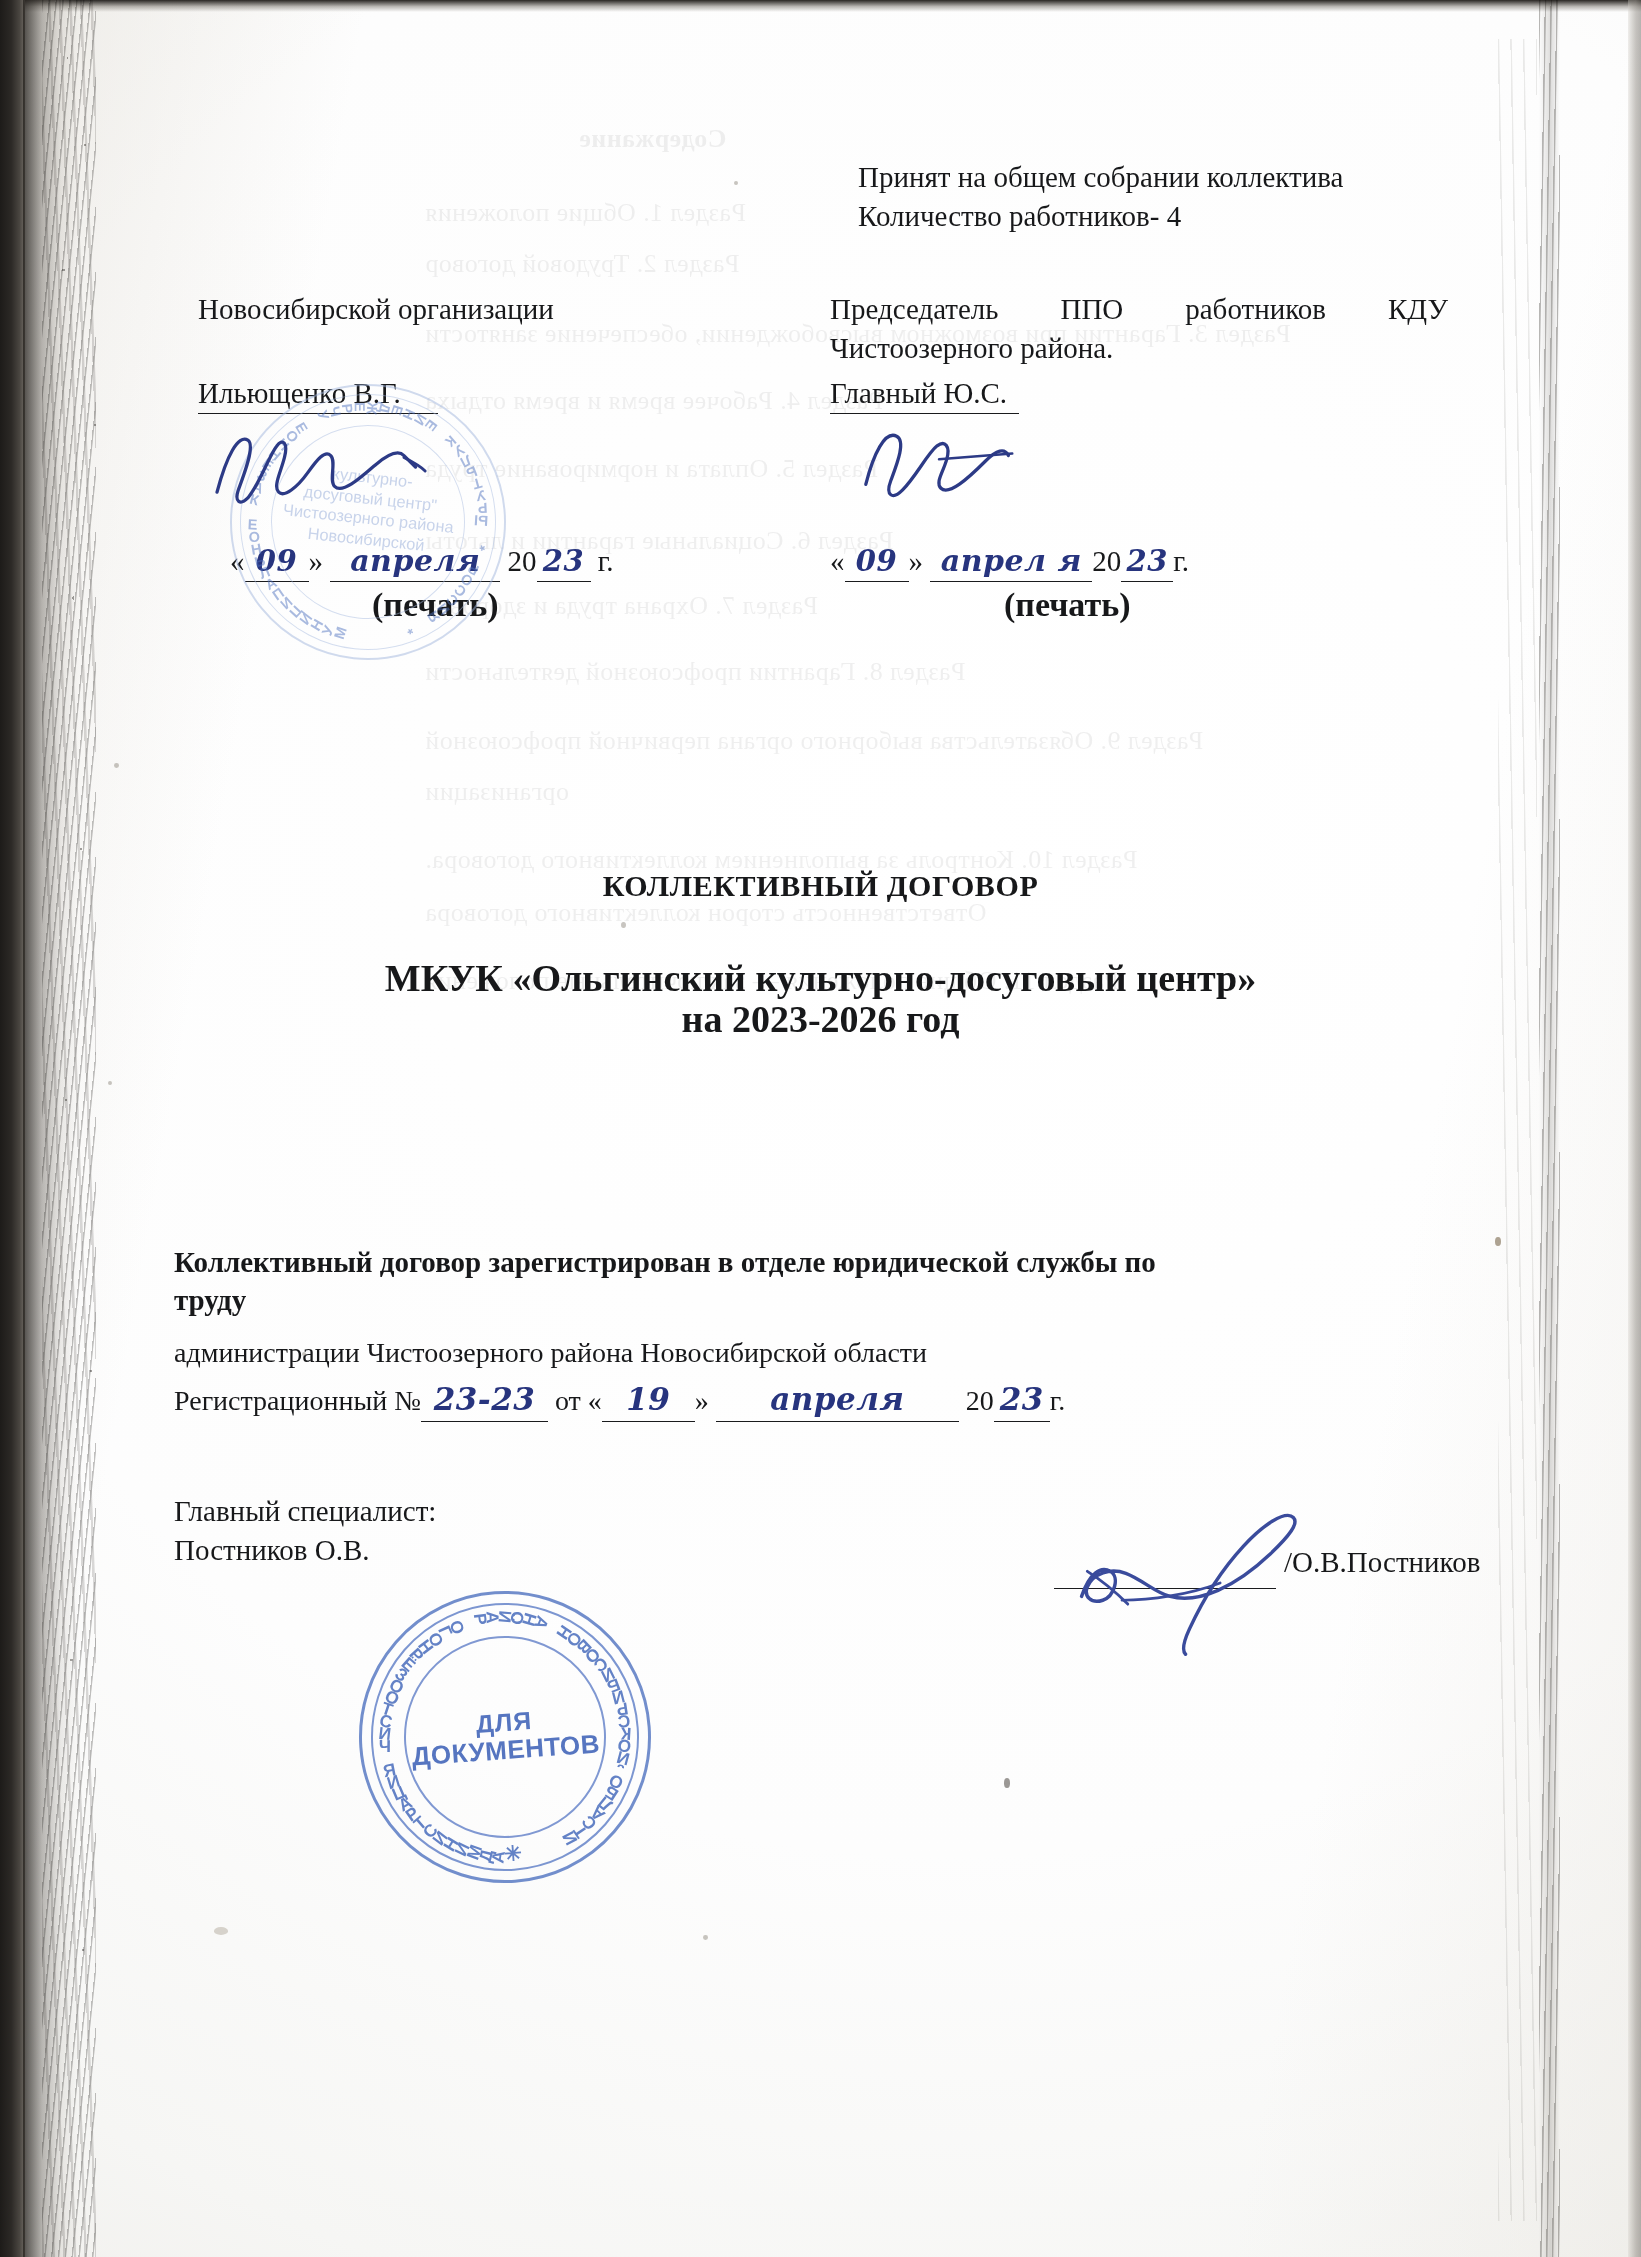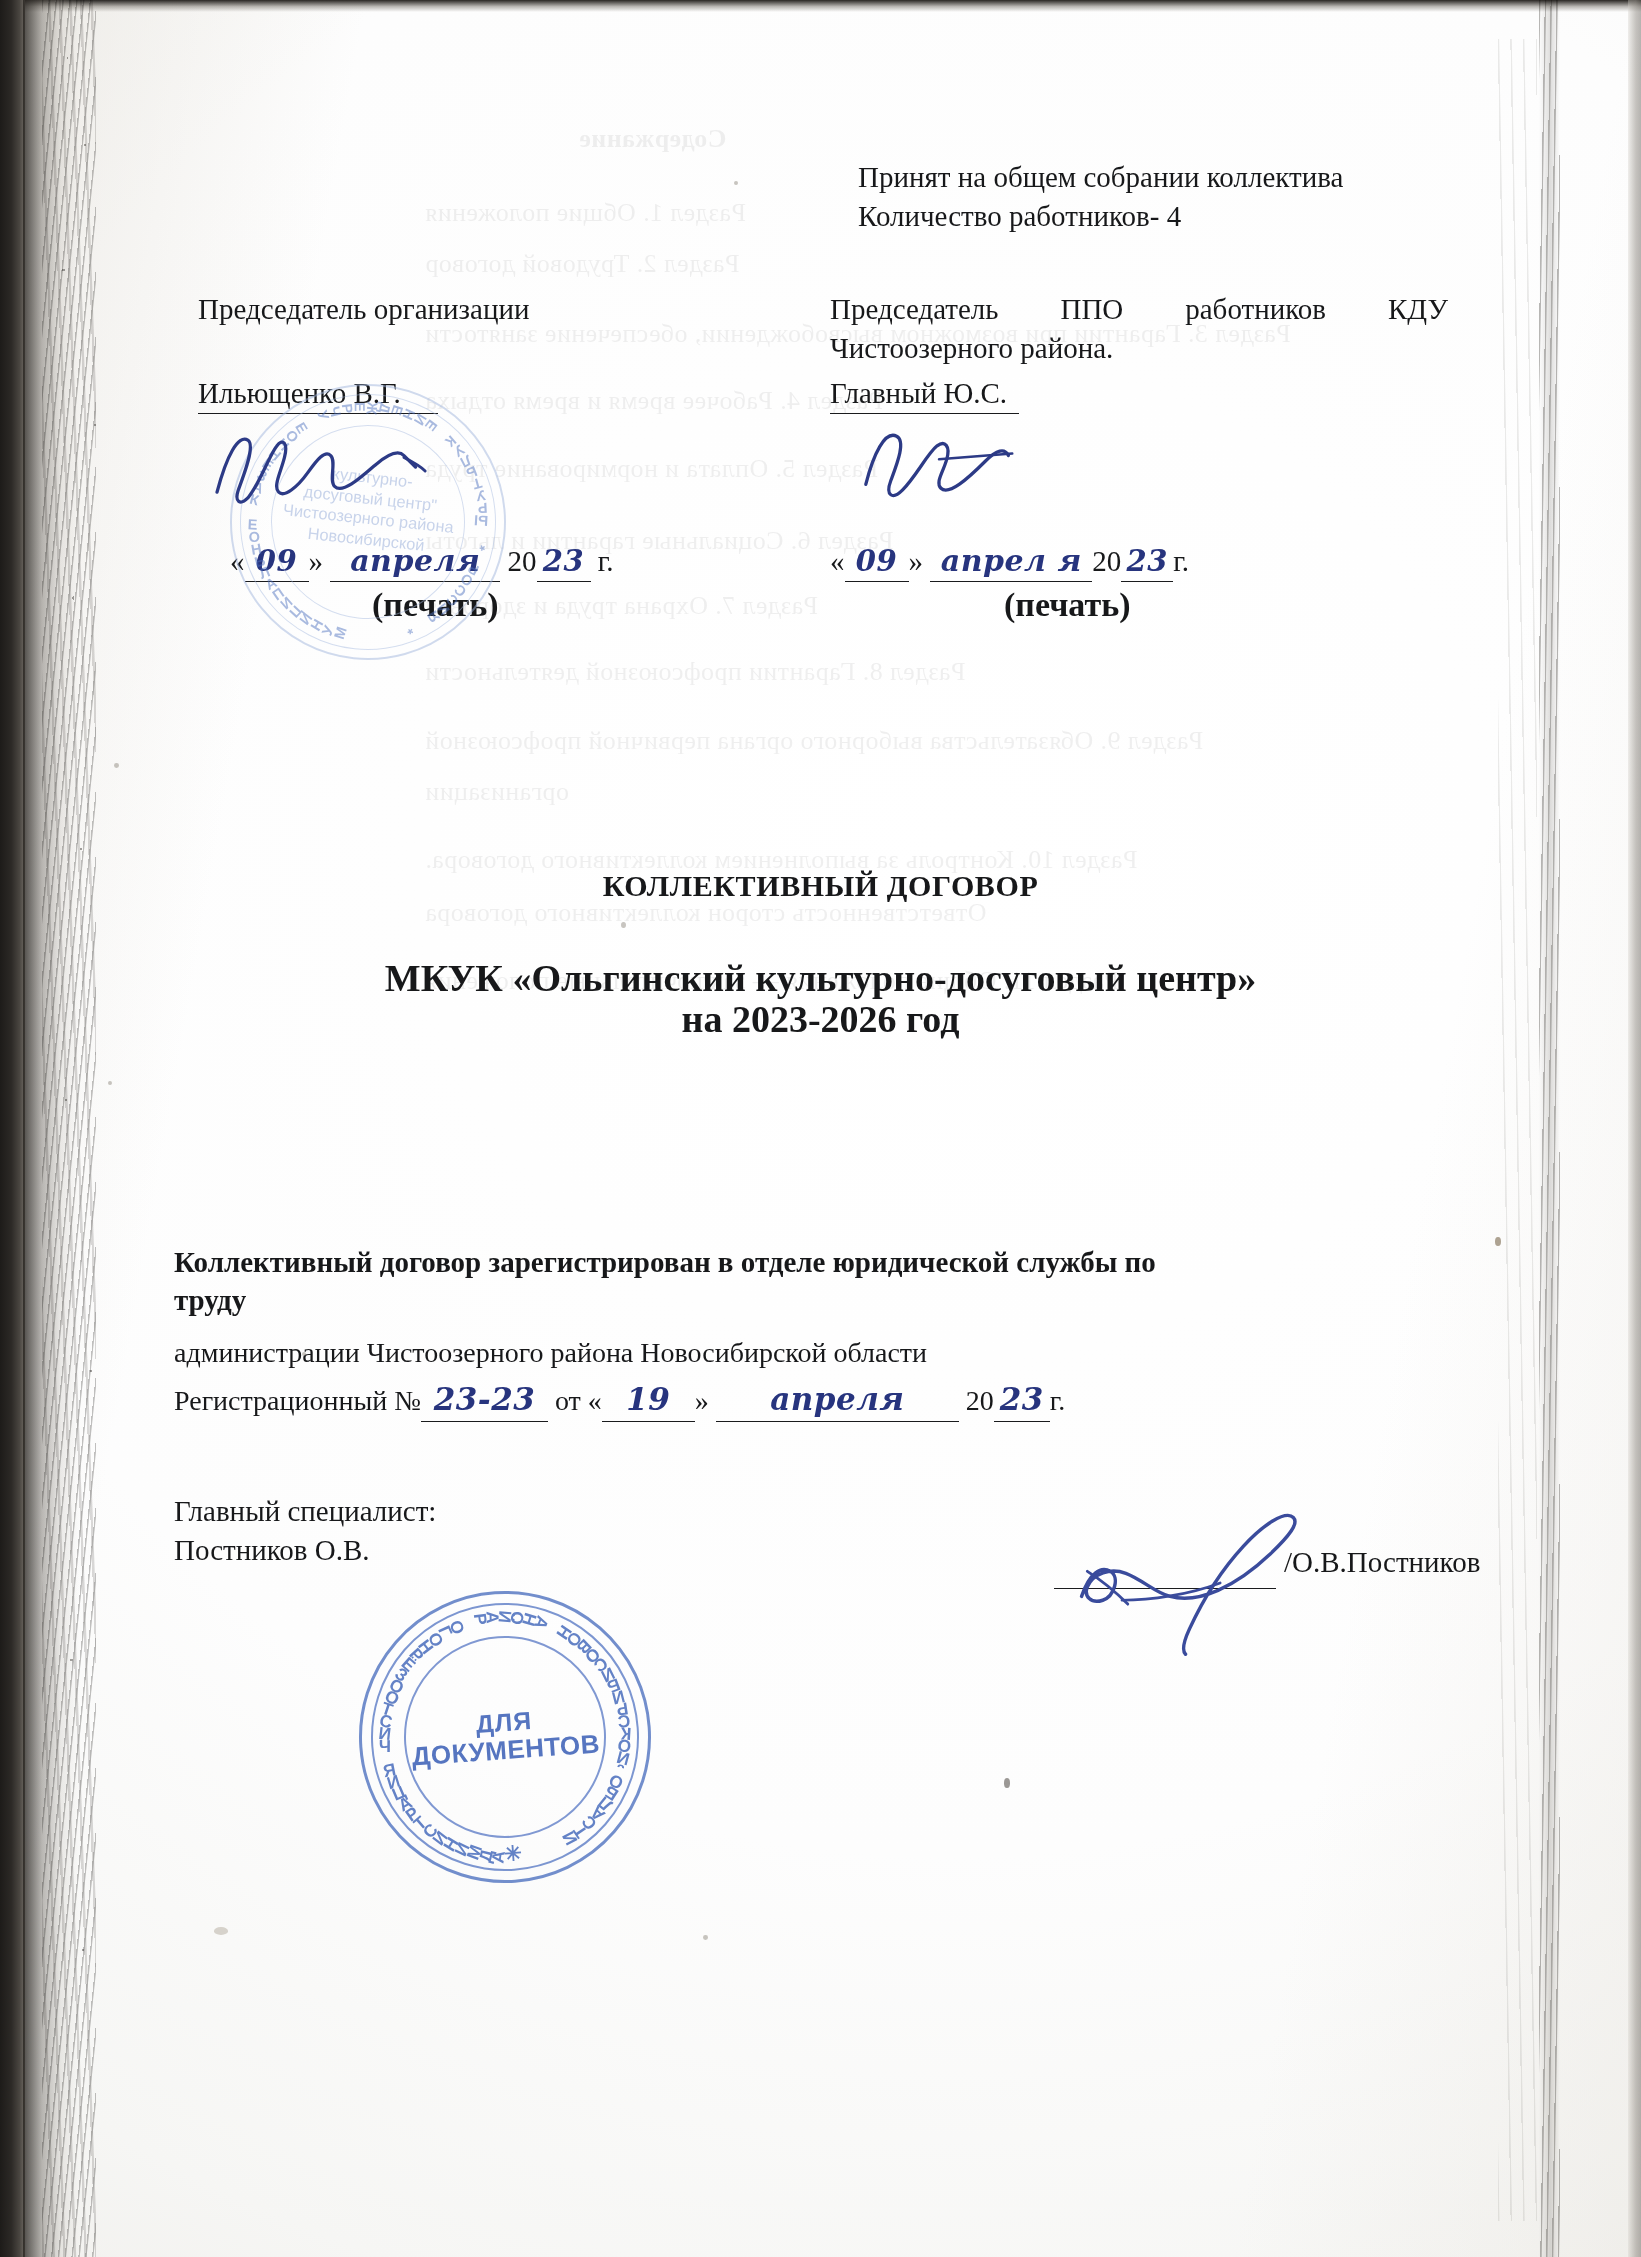--- a/index.html
+++ b/index.html
@@ -256,21 +256,21 @@
     <div class="ghost-line" style="right:425px; top:966px;">Раздел 11. Общие положения — заключительные положения</div>
   </div>
 
   <div class="content">
 
     <div class="blk t-29" style="left:858px; top:158px;">
       <div>Принят на общем собрании коллектива</div>
       <div>Количество работников- 4</div>
     </div>
 
-    <div class="blk t-29" style="left:198px; top:290px;">Председатель организации</div>
+    <div class="blk t-29" style="left:198px; top:290px;">Новосибирской организации</div>
 
     <div class="blk t-29" style="left:198px; top:374px;text-align:center;">
       <span class="u-line">Ильющенко В.Г.</span>
     </div>
 
     <div class="blk t-29" style="left:198px; top:541px;margin-left:32px;">
       <span>«</span><span class="slot hw" style="width:64px;">09</span><span>»</span>
       <span class="slot hw" style="width:170px; font-size:30px;">апреля</span>
       <span>20</span><span class="slot hw" style="width:54px;">23</span>
       <span>г.</span>

